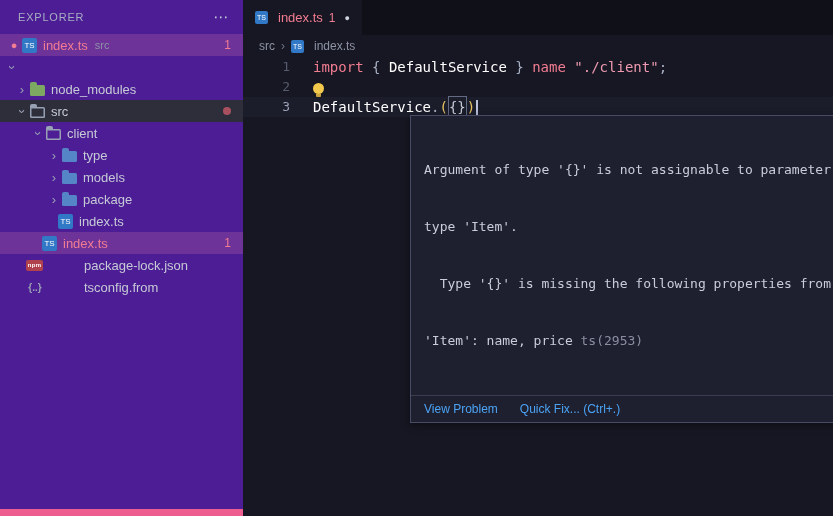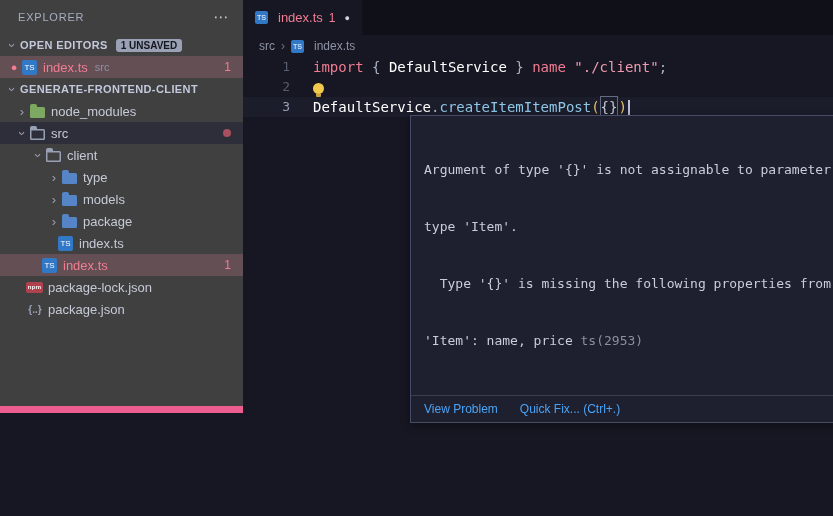--- a/index.html
+++ b/index.html
@@ -8,22 +8,22 @@
     position: relative;
     overflow: hidden;
     background: #161722;
     font-family: "Liberation Sans", sans-serif;
     color: #c6cad6;
     font-size: 13px;
   }
 
   
   .sidebar {
-    position: absolute; left: 0; top: 0; width: 243px; height: 413px;
-    background: #404040;
+    position: absolute; left: 0; top: 0; width: 243px; height: 516px;
+    background: #4c1d95;
   }
   .sb-header {
     display: flex; align-items: center; justify-content: space-between;
     height: 34px; padding: 0 14px 0 18px;
     font-size: 11px; letter-spacing: .8px; color: #a8aec2;
   }
   .more-btn { color: #c6cad6; font-size: 15px; cursor: pointer; }
 
   .section-header {
     display: flex; align-items: center; height: 22px;
@@ -50,21 +50,21 @@
   .row.active-gray { background: #2d2e3a; }
   .label { font-size: 13px; color: #c6cad6; }
   .detail { font-size: 11px; color: #8d93a5; margin-left: 7px; }
   .count-badge { margin-left: auto; margin-right: 12px; color: #f27c92; font-size: 12px; }
   .err-dot { margin-left: auto; margin-right: 12px; width: 8px; height: 8px; border-radius: 50%; background: #a8505f; flex: none; }
   .mod-dot { width: 16px; text-align: center; color: #f27c92; font-size: 11px; flex: none; }
 
   
   .oe-item { padding-left: 6px; }
   .l1f { padding-left: 14px; }
-  .l1  { padding-left: 26px; }
+  .l1  { padding-left: 26px; gap: 36px; }
   .l2f { padding-left: 30px; }
   .l2  { padding-left: 42px; }
   .l3f { padding-left: 46px; }
   .l3  { padding-left: 58px; }
 
   
   .ts-icon {
     width: 15px; height: 15px; flex: none; margin-right: 6px;
     background: #3178c6; color: #fff; border-radius: 2px;
     font-size: 8px; font-weight: normal;
@@ -174,37 +174,31 @@
 </head>
 <body>
 
 <aside class="sidebar">
 
   <div class="sb-header">
     <span>EXPLORER</span>
     <span class="more-btn">⋯</span>
   </div>
 
-  <div class="section-header">
-    <span class="twisty down">›</span>
-    <span>OPEN EDITORS</span>
-    <span class="badge-pill">1 UNSAVED</span>
-  </div>
 
   <div class="row selected oe-item">
     <span class="mod-dot">●</span>
     <span class="ts-icon">TS</span>
     <span class="label">index.ts</span>
     <span class="detail">src</span>
     <span class="count-badge">1</span>
   </div>
 
   <div class="section-header">
     <span class="twisty down">›</span>
-    <span>GENERATE-FRONTEND-CLIENT</span>
   </div>
 
   <div class="row l1f">
     <span class="twisty">›</span>
     <span class="folder-icon f-green"></span>
     <span class="label">node_modules</span>
   </div>
 
   <div class="row active-gray l1f">
     <span class="twisty down">›</span>
@@ -249,21 +243,21 @@
   </div>
 
   <div class="row l1">
     <span class="npm-icon">npm</span>
     <span class="label">package-lock.json</span>
   </div>
 
 
   <div class="row l1">
     <span class="braces-icon">{..}</span>
-    <span class="label">package.json</span>
+    <span class="label">tsconfig.from</span>
   </div>
 
   <div class="bottom-strip"></div>
 </aside>
 
 <main class="editor">
 
   <div class="tabbar">
     <div class="tab">
       <span class="ts-icon small">TS</span>
@@ -281,21 +275,21 @@
   </div>
 
   <div class="code">
     <div class="code-line">
       <span class="gutter">1</span><span class="tk-kw">import</span><span class="tk-punc"> { </span><span class="tk-type">DefaultService</span><span class="tk-punc"> } </span><span class="tk-kw">name</span><span class="tk-str"> "./client"</span><span class="tk-punc">;</span>
     </div>
     <div class="code-line">
       <span class="gutter">2</span><span class="bulb"></span>
     </div>
     <div class="code-line current">
-      <span class="gutter">3</span><span class="tk-type">DefaultService</span><span class="tk-punc">.</span><span class="tk-meth">createItemItemPost</span><span class="tk-paren">(</span><span class="tk-arg">{}</span><span class="tk-paren">)</span><span class="cursor"></span>
+      <span class="gutter">3</span><span class="tk-type">DefaultService</span><span class="tk-punc">.</span><span class="tk-paren">(</span><span class="tk-arg">{}</span><span class="tk-paren">)</span><span class="cursor"></span>
     </div>
   </div>
 
   <div class="hover">
     <div class="hover-body">
       <div>Argument of type '{}' is not assignable to parameter of</div>
       <div>type 'Item'.</div>
       <div>  Type '{}' is missing the following properties from type</div>
       <div><span>'Item': name, price </span><span class="hover-code">ts(2953)</span></div>
     </div>

